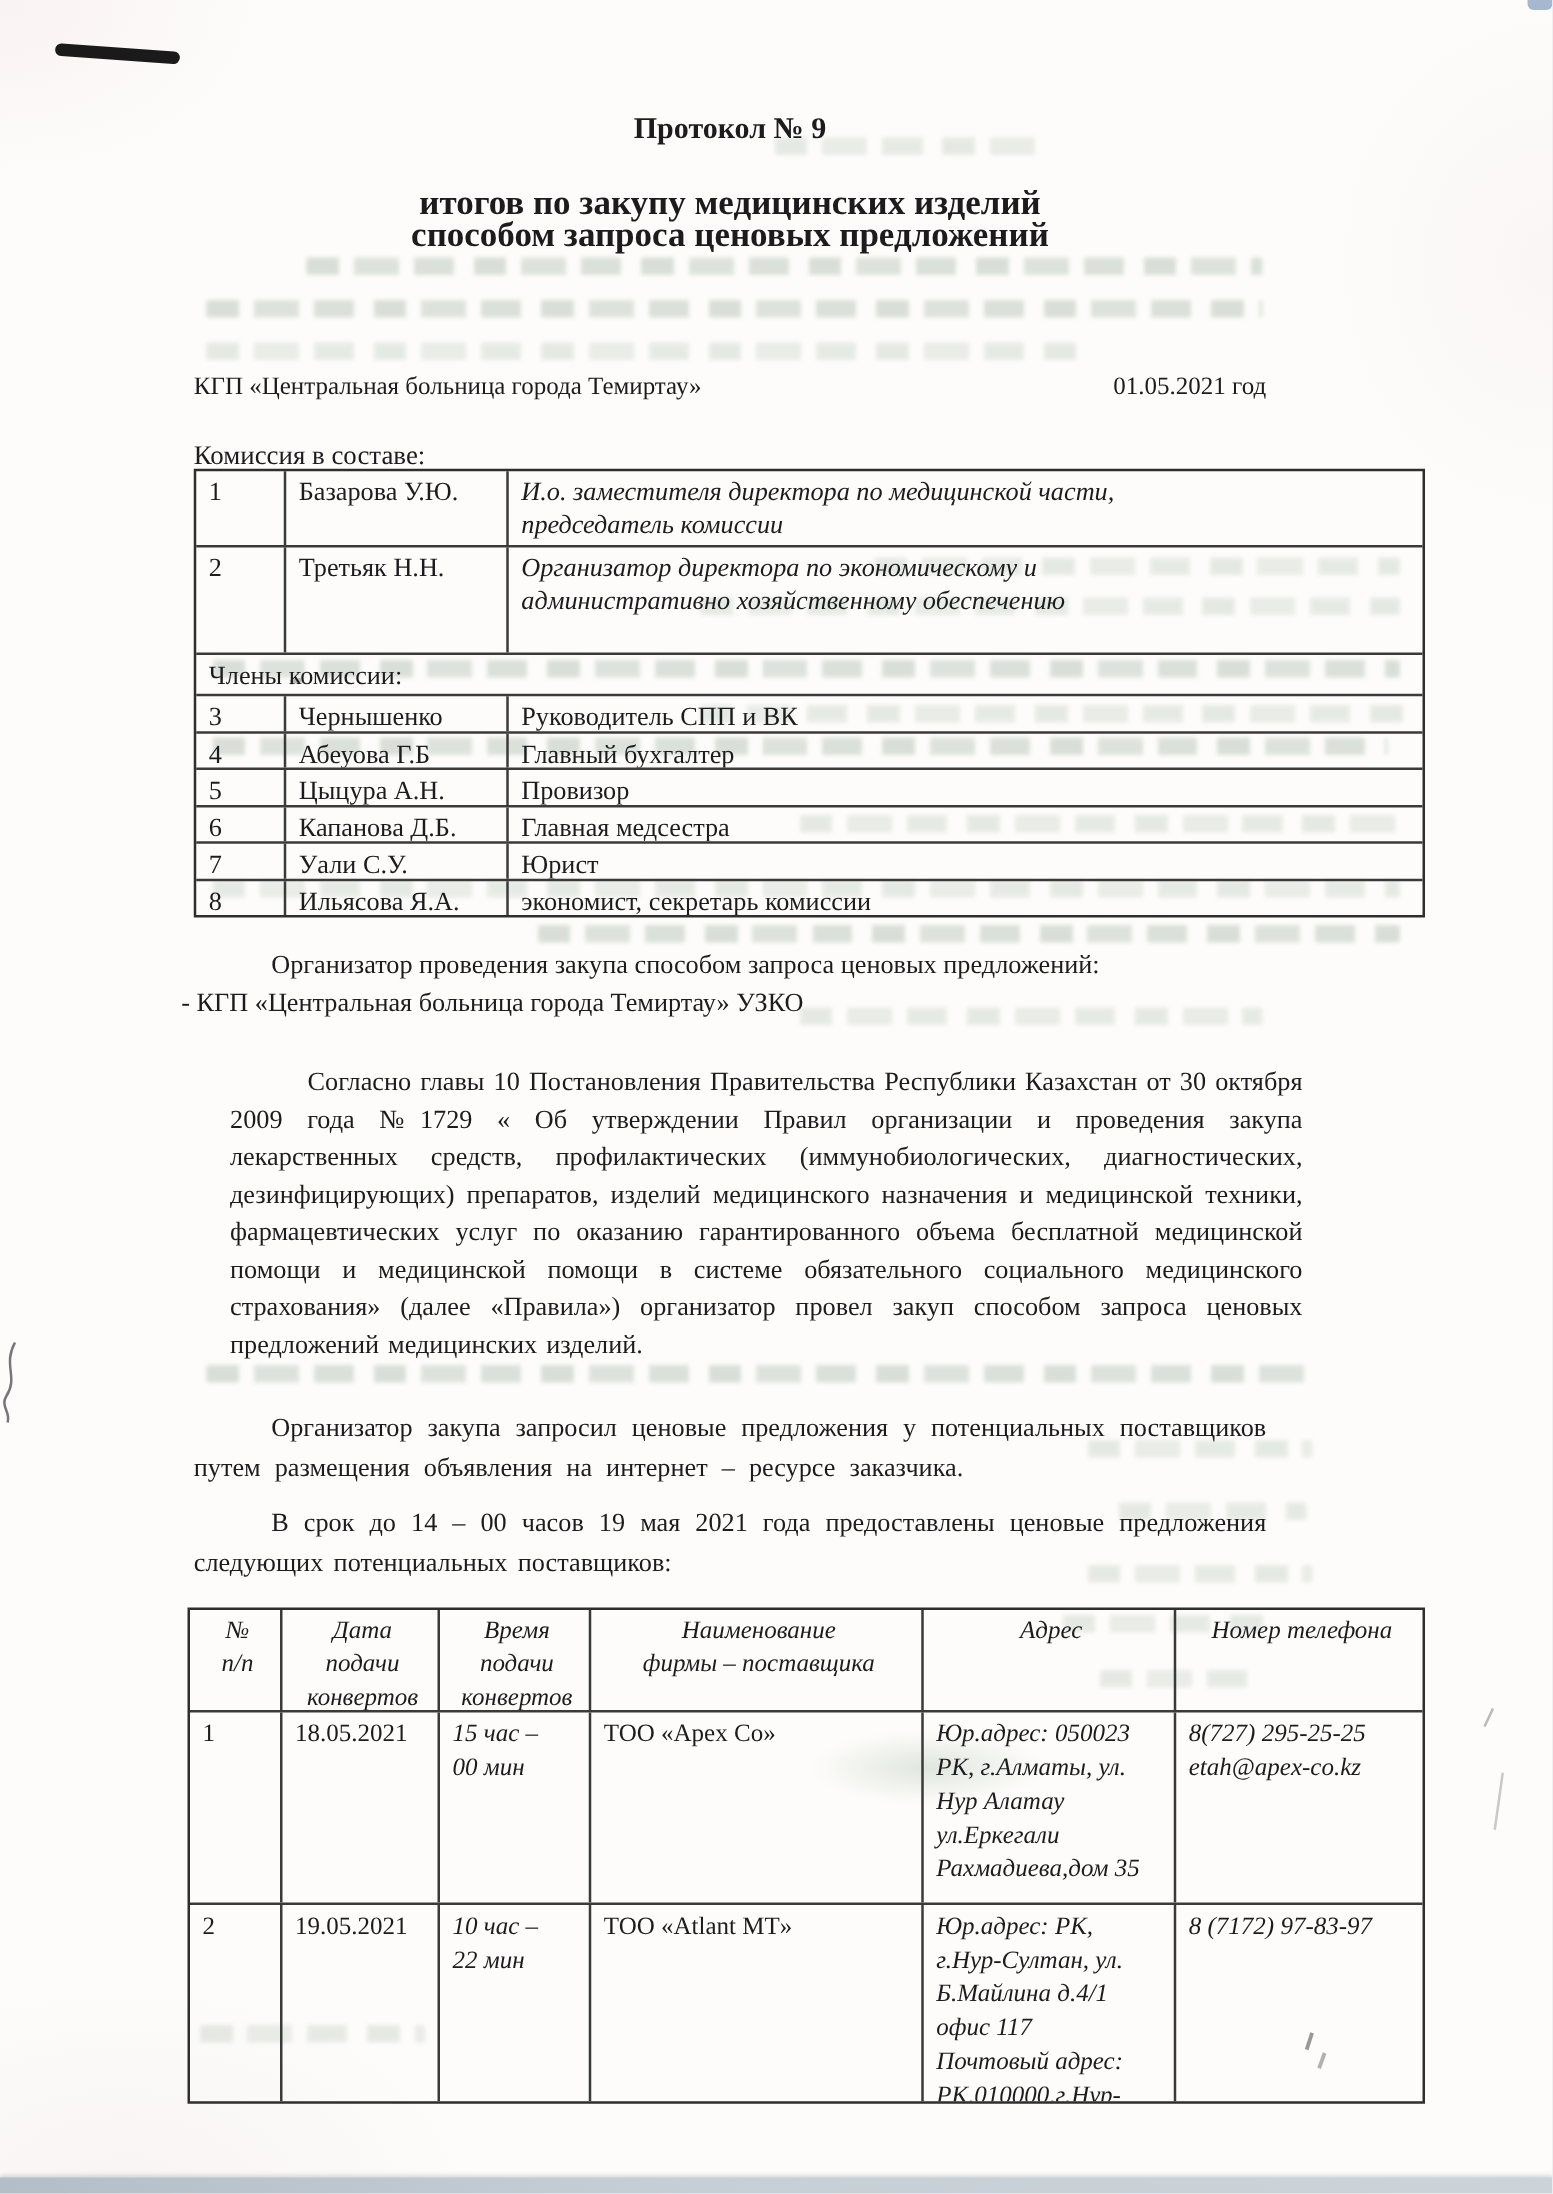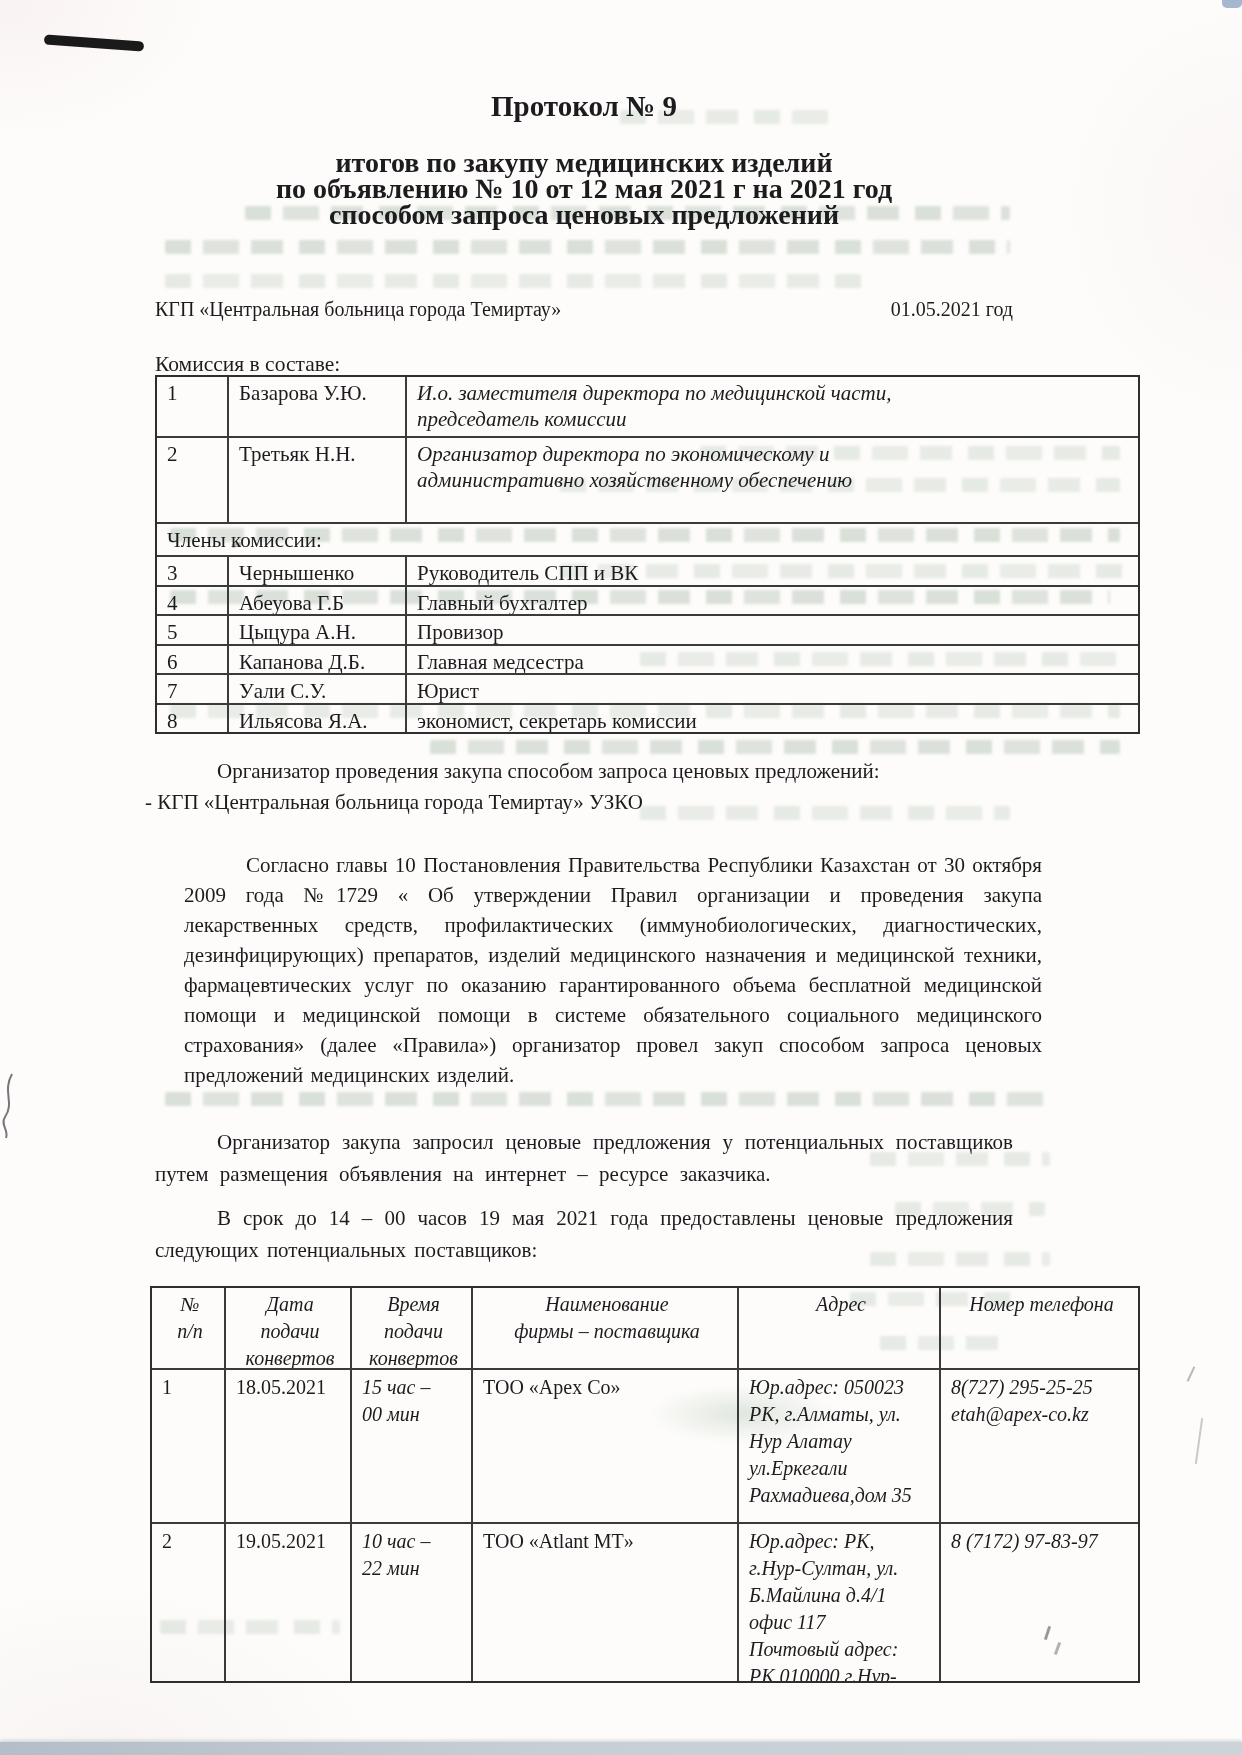--- a/index.html
+++ b/index.html
@@ -31,21 +31,21 @@
   .bleed{
     position:absolute;height:14px;filter:blur(1.6px);opacity:.55;border-radius:2px;
     background-image:repeating-linear-gradient(90deg,
       rgba(122,148,126,.50) 0 26px, rgba(0,0,0,0) 26px 38px,
       rgba(122,148,126,.44) 38px 74px, rgba(0,0,0,0) 74px 86px,
       rgba(122,148,126,.48) 86px 118px, rgba(0,0,0,0) 118px 134px);
   }
   .bleed.dim{opacity:.35;}
   .blob{position:absolute;filter:blur(3px);opacity:.4;background:radial-gradient(ellipse at center, rgba(130,160,135,.6), rgba(0,0,0,0) 70%);}
   
-  .doc-title{position:absolute;left:155px;top:90px;width:858px;text-align:center;font-size:29px;font-weight:bold;margin:0;}
+  .doc-title{position:absolute;left:155px;top:90px;width:858px;text-align:center;font-size:24px;font-weight:bold;margin:0;}
   .subtitle{position:absolute;left:155px;top:150px;width:858px;text-align:center;font-size:28px;font-weight:bold;line-height:26px;}
   .org-row{position:absolute;left:155px;top:298px;width:858px;display:flex;justify-content:space-between;font-size:20px;}
   .section-label{position:absolute;left:155px;top:352px;font-size:21.5px;}
   .para{position:absolute;left:155px;width:858px;font-size:21px;text-align:justify;margin:0;}
   .para .indent, .para.indent{text-indent:62px;}
   .p-organizer{top:756px;line-height:31px;text-align:left;}
   .p-organizer .line2{margin-left:-10px;}
   .p-legal{top:850px;line-height:30px;word-spacing:2px;margin-left:29px;}
   .p-request{top:1126px;line-height:32px;word-spacing:6px;}
   .p-deadline{top:1202px;line-height:32px;word-spacing:3px;}
@@ -113,21 +113,20 @@
   <div class="bleed dim" style="left:895px;top:1202px;width:150px"></div>
   <div class="bleed dim" style="left:870px;top:1252px;width:180px"></div>
   <div class="bleed dim" style="left:850px;top:1292px;width:170px"></div>
   <div class="bleed dim" style="left:880px;top:1336px;width:130px"></div>
   <div class="blob" style="left:648px;top:1385px;width:190px;height:58px"></div>
   <div class="bleed dim" style="left:160px;top:1620px;width:180px"></div>
 
   <h1 class="doc-title">Протокол № 9</h1>
   <div class="subtitle">
     <div>итогов по закупу   медицинских изделий</div>
-    <div>по  объявлению № 10  от  12 мая 2021  г  на 2021 год</div>
     <div>способом запроса ценовых предложений</div>
   </div>
 
   <div class="org-row">
     <span>КГП «Центральная больница города Темиртау»</span>
     <span>01.05.2021 год</span>
   </div>
 
   <div class="section-label">Комиссия в составе:</div>
 

